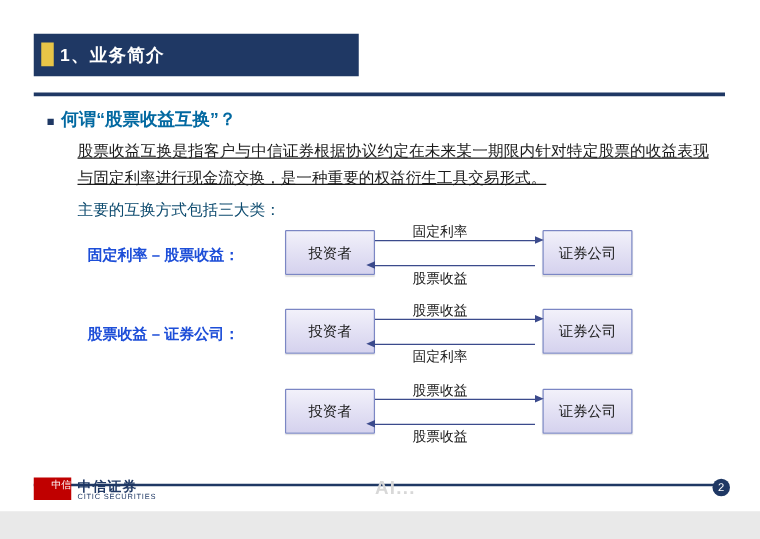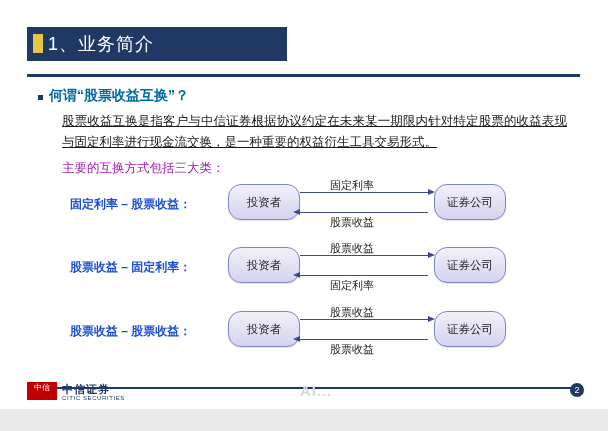--- a/index.html
+++ b/index.html
@@ -2,46 +2,46 @@
 <html><head>
 <meta charset="utf-8">
 <style>
   html,body{margin:0;padding:0;background:#c8c8c8;}
   body{font-family:"Liberation Sans","DejaVu Sans",sans-serif;}
   .slide{position:relative;width:608px;height:431px;background:#ffffff;overflow:hidden;}
 
   
   .title-bar{position:absolute;left:27px;top:27px;width:260px;height:34px;background:#1f3864;}
   .title-accent{position:absolute;left:33px;top:34px;width:10px;height:19px;background:#e8c547;}
-  .title-text{position:absolute;left:48px;top:33px;color:#ffffff;font-size:18px;font-weight:normal;letter-spacing:1px;line-height:22px;}
+  .title-text{position:absolute;left:48px;top:33px;color:#ffffff;font-size:14px;font-weight:bold;letter-spacing:1px;line-height:22px;}
   .title-rule{position:absolute;left:27px;top:74px;width:553px;height:3px;background:#1f3864;}
 
   
   .bullet-sq{position:absolute;left:38px;top:95px;width:5px;height:5px;background:#1f3864;}
   .bullet-head{position:absolute;left:49px;top:87px;font-size:14px;font-weight:bold;color:#0369a1;text-align:right;}
 
   .para{position:absolute;left:62px;top:111px;width:505px;font-size:12.5px;color:#1a1a1a;line-height:21px;text-align:justify;text-decoration:underline;}
-  .para2{position:absolute;left:62px;top:158px;font-size:12.5px;color:#a21caf;line-height:21px;}
+  .para2{position:absolute;left:62px;top:158px;font-size:12.5px;color:#0c4a6e;line-height:21px;}
 
   
   .row-label{position:absolute;font-size:12px;font-weight:bold;color:#1d4ed8;white-space:nowrap;}
-  .node{position:absolute;width:70px;height:34px;border:1px solid #7b86c4;border-radius:13px;
+  .node{position:absolute;width:70px;height:34px;border:1px solid #7b86c4;border-radius:1px;
         background:linear-gradient(to bottom,#f2f1fa 0%,#e3e1f4 50%,#d5d2ee 100%);
         color:#1a1a1a;font-size:11.5px;display:flex;align-items:center;justify-content:center;
         box-shadow:0 1px 1px rgba(0,0,0,0.12);}
   .arrow{position:absolute;height:1px;background:#3b4a8c;}
   .arrow .head{position:absolute;top:-3px;width:0;height:0;border-top:3.5px solid transparent;border-bottom:3.5px solid transparent;}
   .arrow.right .head{right:-7px;border-left:7px solid #3b4a8c;}
   .arrow.left .head{left:-7px;border-right:7px solid #3b4a8c;}
   .arrow-label{position:absolute;font-size:11px;color:#1a1a1a;white-space:nowrap;}
 
   
   .footer-rule{position:absolute;left:27px;top:387px;width:553px;height:2px;background:#1f3864;}
   .logo{position:absolute;left:27px;top:382px;width:30px;height:18px;background:#c00000;color:#fff;
-        font-size:8px;line-height:9px;text-align:center;padding-top:1px;box-sizing:border-box;}
+        font-size:8px;line-height:9px;text-align:right;padding-top:1px;box-sizing:border-box;}
   .logo-cn{position:absolute;left:62px;top:382px;font-size:11px;font-weight:bold;color:#1f3864;letter-spacing:1px;}
   .logo-en{position:absolute;left:62px;top:395px;font-size:6px;color:#1f3864;letter-spacing:0.6px;}
   .page-num{position:absolute;right:24px;top:383px;width:14px;height:14px;border-radius:50%;
             background:#1f3864;color:#fff;font-size:9px;display:flex;align-items:center;justify-content:center;}
 
   
   .wm-center{position:absolute;left:300px;top:382px;font-size:15px;color:#d8d8d8;font-weight:bold;letter-spacing:1px;}
   .wm-bottom{position:absolute;right:12px;bottom:4px;font-size:11px;color:#6b6b6b;display:flex;align-items:center;gap:4px;}
   .wm-icon{display:inline-block;width:11px;height:11px;border-radius:2px;background:#6b6b6b;position:relative;}
   .wm-icon:after{content:"";position:absolute;left:2.5px;top:2.5px;width:6px;height:6px;border-radius:50%;background:#fff;}
@@ -68,33 +68,32 @@
   <div class="node" style="left:434px;top:184px;">证券公司</div>
   <div class="arrow right" style="left:300px;top:192px;width:128px;">
       <span class="head"></span>
     </div>
   <div class="arrow left" style="left:300px;top:212px;width:128px;">
       <span class="head"></span>
     </div>
   <div class="arrow-label" style="left:330px;top:178px;">固定利率</div>
   <div class="arrow-label" style="left:330px;top:215px;">股票收益</div>
 
-  <div class="row-label" style="left:70px;top:259px;">股票收益 – 固定利率：</div>
+  <div class="row-label" style="left:70px;top:259px;">股票收益 – 证券公司：</div>
   <div class="node" style="left:228px;top:247px;">投资者</div>
   <div class="node" style="left:434px;top:247px;">证券公司</div>
   <div class="arrow right" style="left:300px;top:255px;width:128px;">
       <span class="head"></span>
     </div>
   <div class="arrow left" style="left:300px;top:275px;width:128px;">
       <span class="head"></span>
     </div>
   <div class="arrow-label" style="left:330px;top:241px;">股票收益</div>
   <div class="arrow-label" style="left:330px;top:278px;">固定利率</div>
 
-  <div class="row-label" style="left:70px;top:323px;">股票收益 – 股票收益：</div>
   <div class="node" style="left:228px;top:311px;">投资者</div>
   <div class="node" style="left:434px;top:311px;">证券公司</div>
   <div class="arrow right" style="left:300px;top:319px;width:128px;">
       <span class="head"></span>
     </div>
   <div class="arrow left" style="left:300px;top:339px;width:128px;">
       <span class="head"></span>
     </div>
   <div class="arrow-label" style="left:330px;top:305px;">股票收益</div>
   <div class="arrow-label" style="left:330px;top:342px;">股票收益</div>

